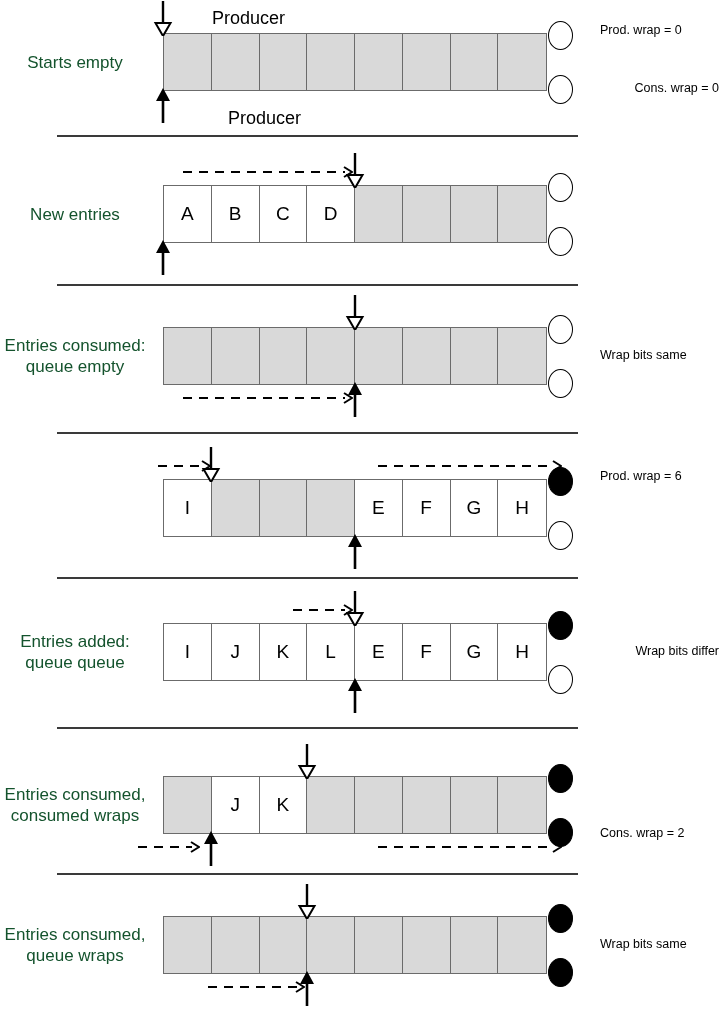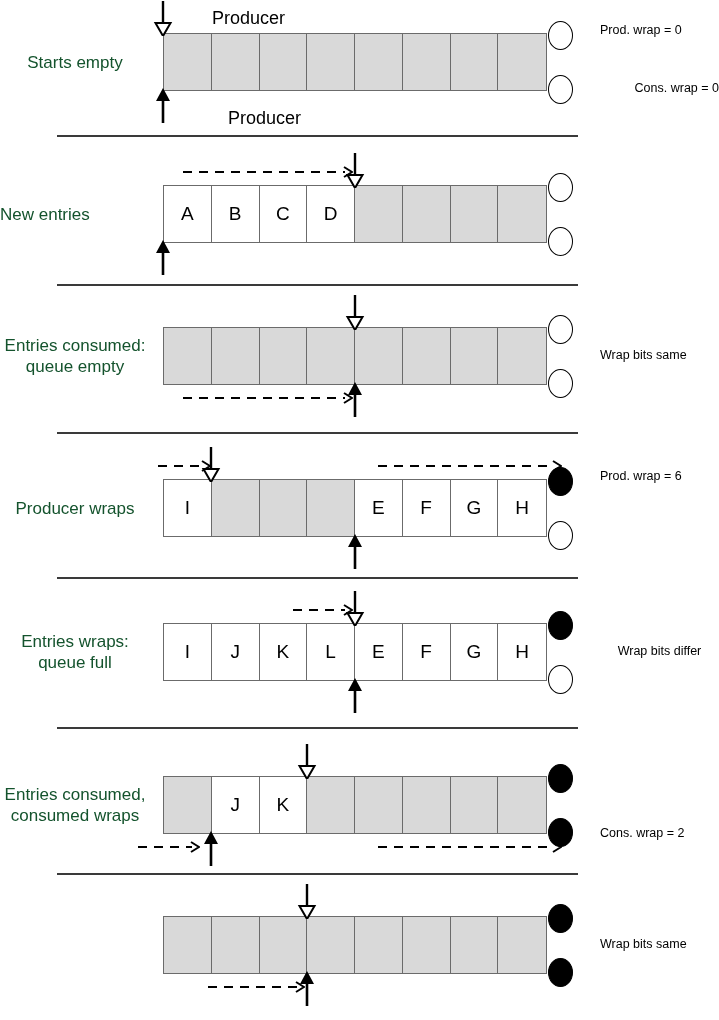--- a/index.html
+++ b/index.html
@@ -124,21 +124,21 @@
     <div class="queue" style="left: 163px; top: 185px;">
       <div class="cell">A</div>
       <div class="cell">B</div>
       <div class="cell">C</div>
       <div class="cell">D</div>
       <div class="cell gray"></div>
       <div class="cell gray"></div>
       <div class="cell gray"></div>
       <div class="cell gray"></div>
     </div>
-    <div class="caption" style="left: 0px; top: 203.5px; width: 150px; text-align: left;">New entries</div>
+    <div class="caption" style="left: 0px; top: 203.5px; width: 150px; text-align: center;">New entries</div>
     <div class="bit" style="left: 547.5px; top: 172.5px;"></div>
     <div class="bit" style="left: 547.5px; top: 226.5px;"></div>
     <div class="ptr" style="left: 344px; top: 153px;">
       <svg width="22" height="35" viewBox="0 0 22 35">
         <line x1="11" y1="0" x2="11" y2="22" stroke="#000" stroke-width="2.4"></line>
         <polygon points="3.5,22 18.5,22 11,35" fill="#ffffff" stroke="#000" stroke-width="2"></polygon>
       </svg>
     </div>
     <div class="ptr" style="left: 152px; top: 240px;">
       <svg width="22" height="35" viewBox="0 0 22 35">
@@ -175,21 +175,20 @@
     <div class="queue" style="left: 163px; top: 479px;">
       <div class="cell">I</div>
       <div class="cell gray"></div>
       <div class="cell gray"></div>
       <div class="cell gray"></div>
       <div class="cell">E</div>
       <div class="cell">F</div>
       <div class="cell">G</div>
       <div class="cell">H</div>
     </div>
-    <div class="caption" style="left: 0px; top: 497.5px; width: 150px; text-align: center;">Producer wraps</div>
     <div class="bit filled" style="left: 547.5px; top: 466.5px;"></div>
     <div class="bit" style="left: 547.5px; top: 520.5px;"></div>
     <div class="note" style="left: 600px; top: 469px; width: 119px; text-align: left;">Prod. wrap = 6</div>
     <div class="ptr" style="left: 200px; top: 447px;">
       <svg width="22" height="35" viewBox="0 0 22 35">
         <line x1="11" y1="0" x2="11" y2="22" stroke="#000" stroke-width="2.4"></line>
         <polygon points="3.5,22 18.5,22 11,35" fill="#ffffff" stroke="#000" stroke-width="2"></polygon>
       </svg>
     </div>
     <div class="ptr" style="left: 344px; top: 534px;">
@@ -201,24 +200,24 @@
     <div class="queue" style="left: 163px; top: 623px;">
       <div class="cell">I</div>
       <div class="cell">J</div>
       <div class="cell">K</div>
       <div class="cell">L</div>
       <div class="cell">E</div>
       <div class="cell">F</div>
       <div class="cell">G</div>
       <div class="cell">H</div>
     </div>
-    <div class="caption" style="left: 0px; top: 631px; width: 150px; text-align: center;">Entries wraps: queue full</div>
+    <div class="caption" style="left: 0px; top: 631px; width: 150px; text-align: center;">Entries added: queue queue</div>
     <div class="bit filled" style="left: 547.5px; top: 610.5px;"></div>
     <div class="bit" style="left: 547.5px; top: 664.5px;"></div>
-    <div class="note" style="left: 600px; top: 644px; width: 119px; text-align: center;">Wrap bits differ</div>
+    <div class="note" style="left: 600px; top: 644px; width: 119px; text-align: right;">Wrap bits differ</div>
     <div class="ptr" style="left: 344px; top: 591px;">
       <svg width="22" height="35" viewBox="0 0 22 35">
         <line x1="11" y1="0" x2="11" y2="22" stroke="#000" stroke-width="2.4"></line>
         <polygon points="3.5,22 18.5,22 11,35" fill="#ffffff" stroke="#000" stroke-width="2"></polygon>
       </svg>
     </div>
     <div class="ptr" style="left: 344px; top: 678px;">
       <svg width="22" height="35" viewBox="0 0 22 35">
         <line x1="11" y1="35" x2="11" y2="12" stroke="#000" stroke-width="2.6"></line>
         <polygon points="4,13 18,13 11,0" fill="#000000"></polygon>
@@ -253,20 +252,21 @@
     <div class="queue allgray" style="left: 163px; top: 916px;">
       <div class="cell gray"></div>
       <div class="cell gray"></div>
       <div class="cell gray"></div>
       <div class="cell gray"></div>
       <div class="cell gray"></div>
       <div class="cell gray"></div>
       <div class="cell gray"></div>
       <div class="cell gray"></div>
     </div>
+    <div class="caption" style="left: 0px; top: 924px; width: 150px; text-align: center;">Entries consumed, queue wraps</div>
     <div class="bit filled" style="left: 547.5px; top: 903.5px;"></div>
     <div class="bit filled" style="left: 547.5px; top: 957.5px;"></div>
     <div class="note" style="left: 600px; top: 937px; width: 119px; text-align: left;">Wrap bits same</div>
     <div class="ptr" style="left: 296px; top: 884px;">
       <svg width="22" height="35" viewBox="0 0 22 35">
         <line x1="11" y1="0" x2="11" y2="22" stroke="#000" stroke-width="2.4"></line>
         <polygon points="3.5,22 18.5,22 11,35" fill="#ffffff" stroke="#000" stroke-width="2"></polygon>
       </svg>
     </div>
     <div class="ptr" style="left: 296px; top: 971px;">

